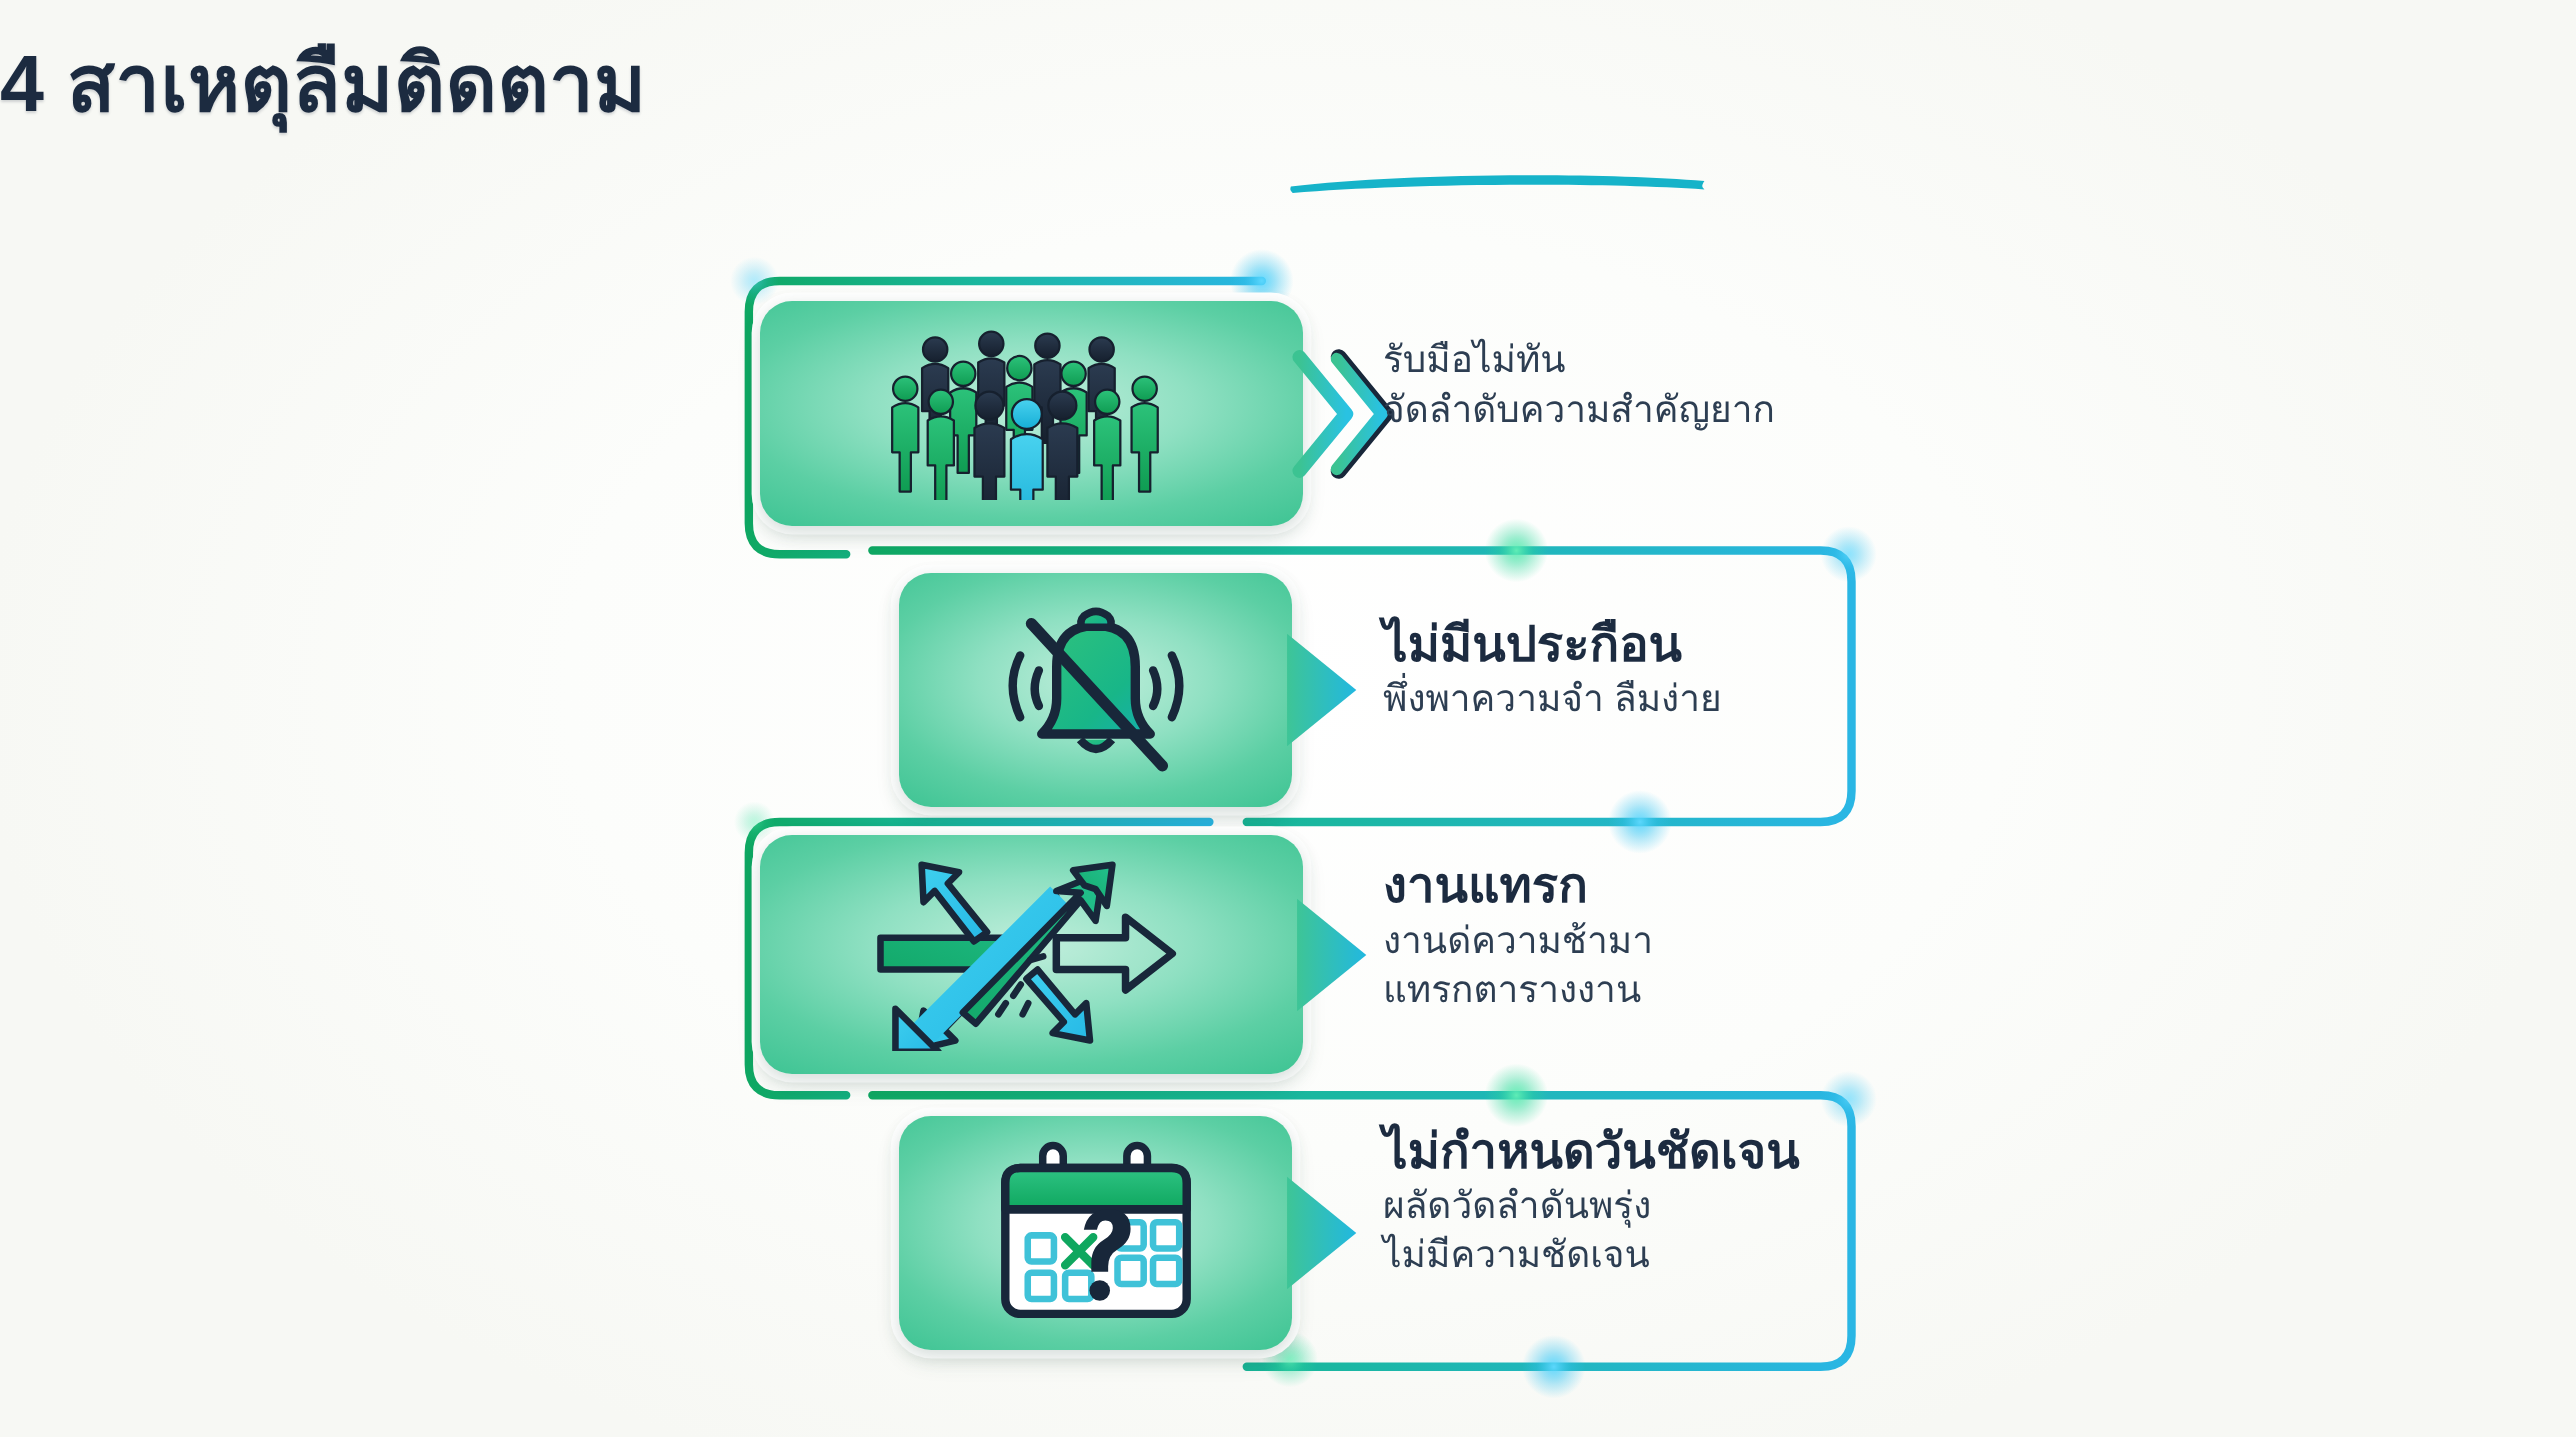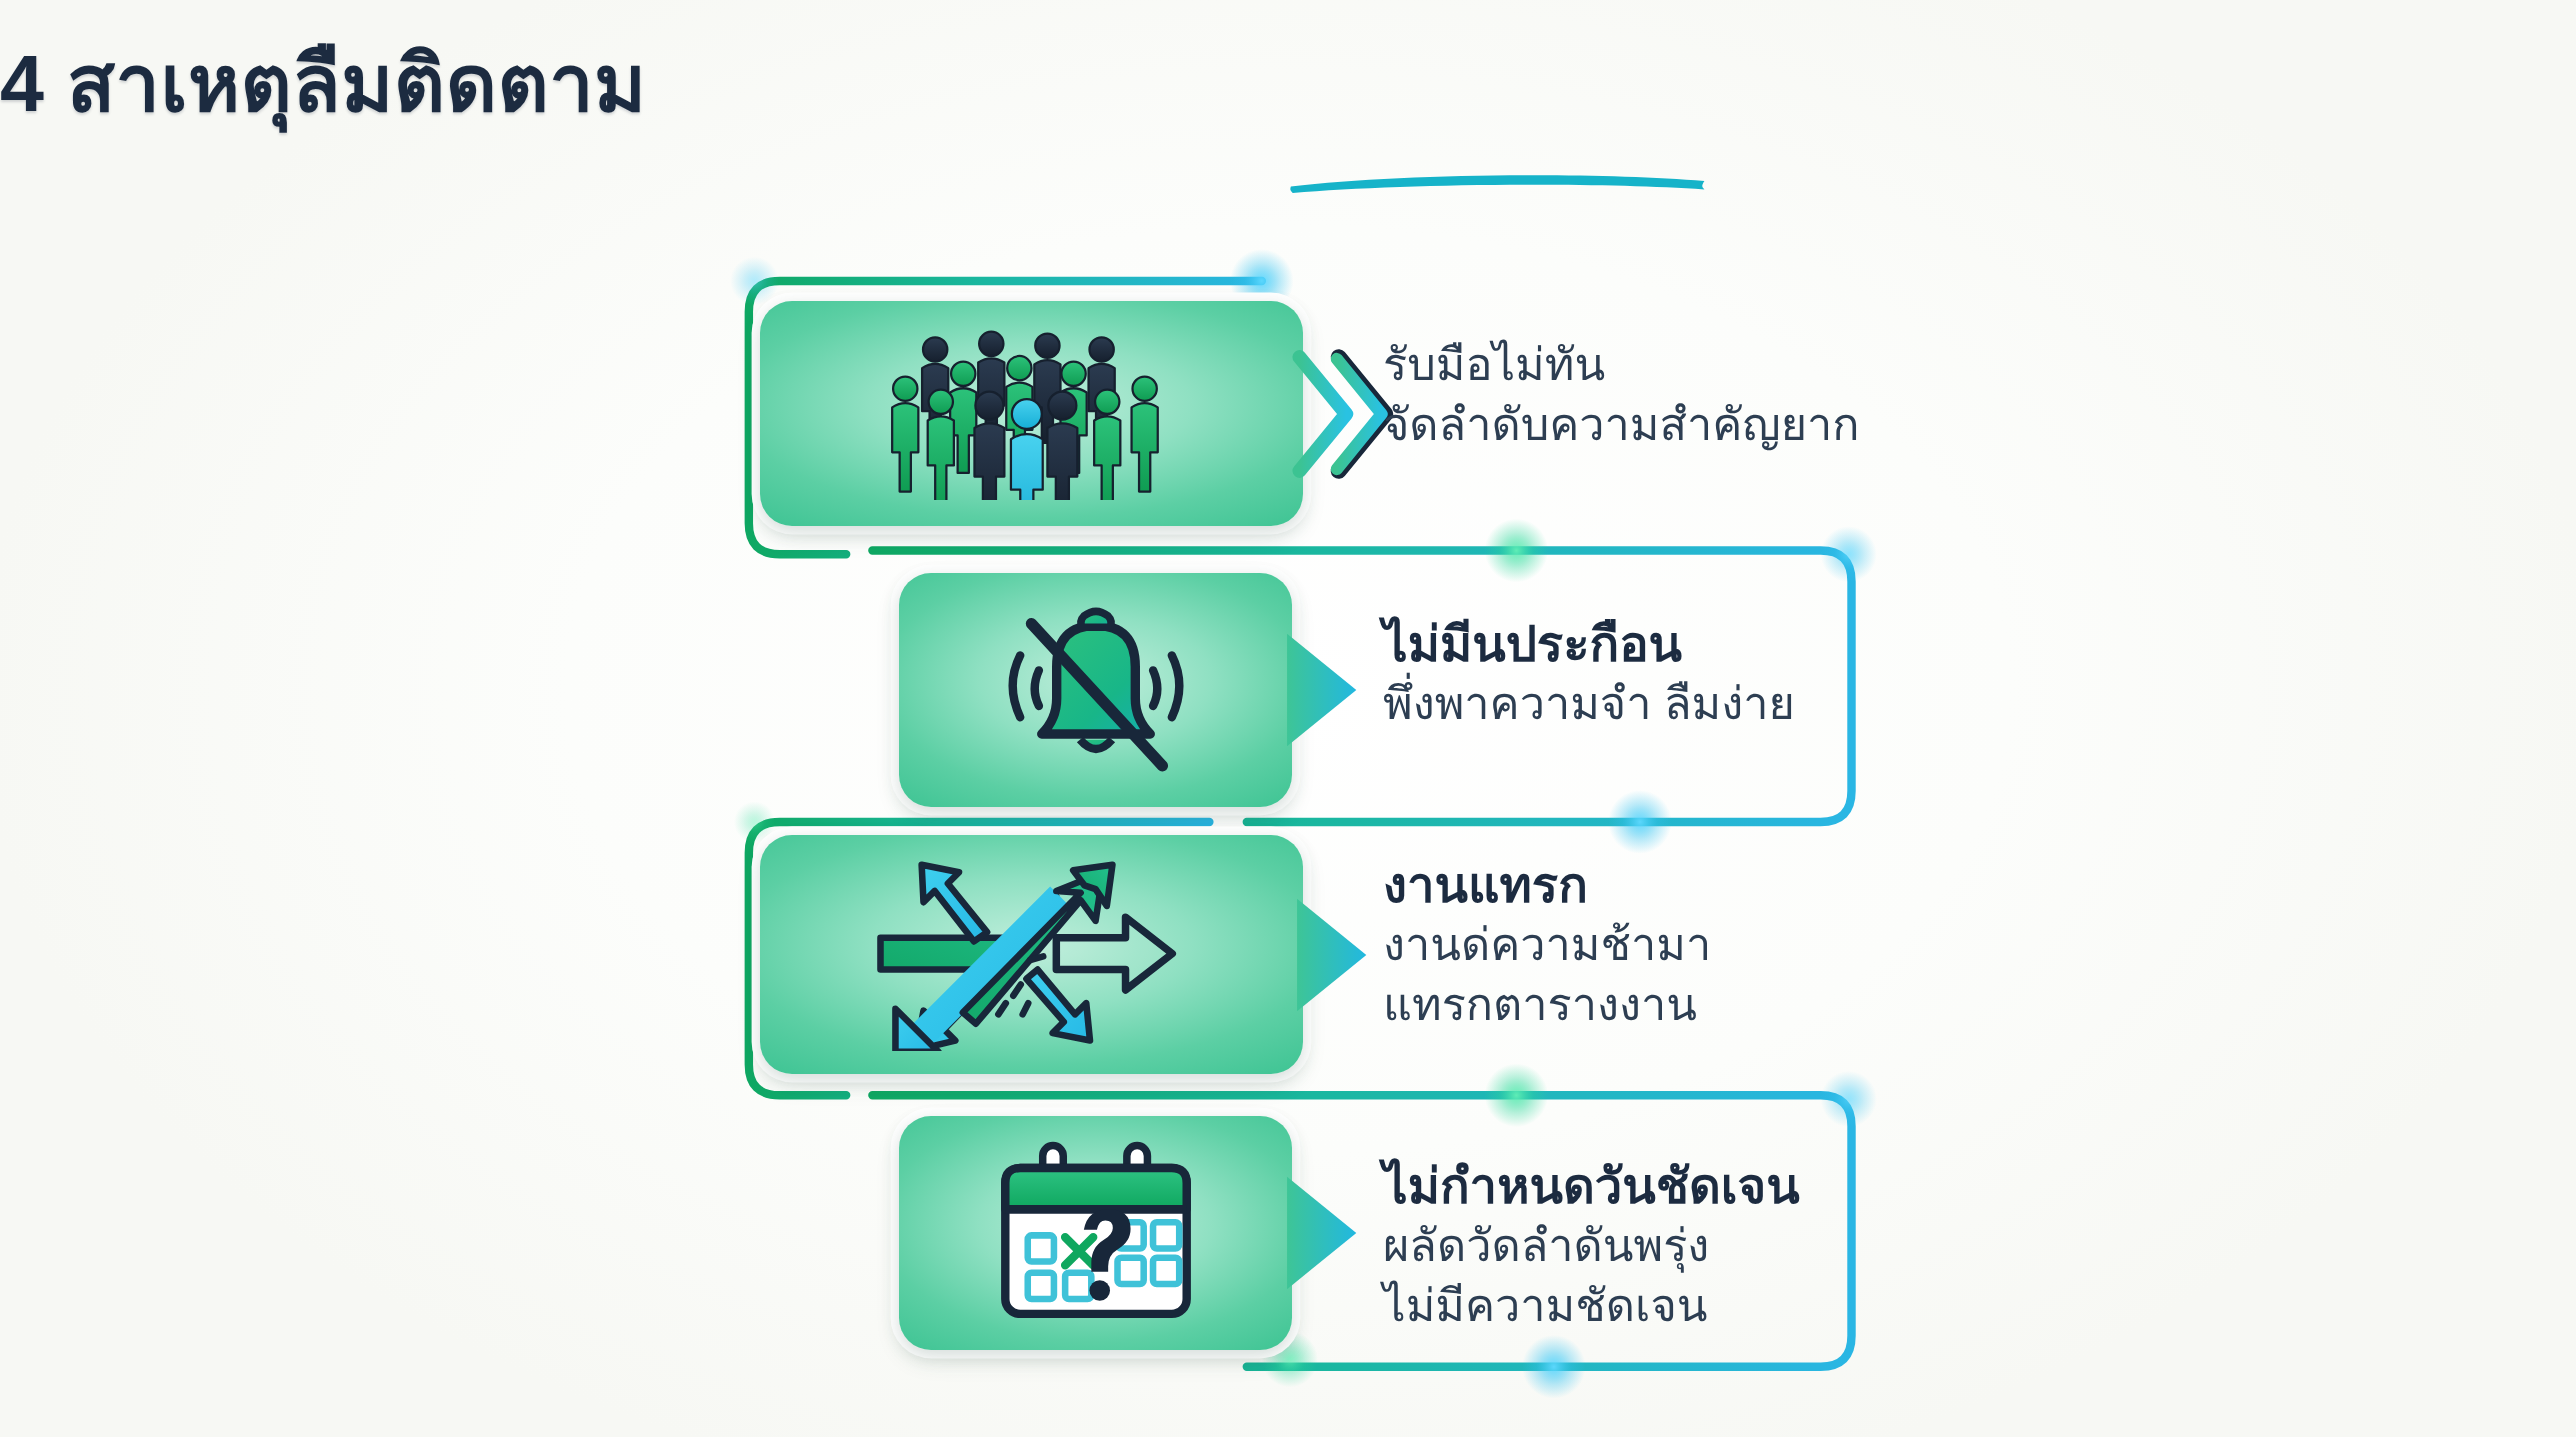--- a/index.html
+++ b/index.html
@@ -80,21 +80,21 @@
   
   .textblock { position: absolute; }
   .head {
     font-size: 49px;
     font-weight: bold;
     color: #1c2b40;
     line-height: 1.18;
     white-space: nowrap;
   }
   .sub {
-    font-size: 45px;
+    font-size: 37px;
     font-weight: normal;
     color: #2d3e52;
     line-height: 1.34;
     white-space: nowrap;
   }
 </style>
 </head>
 <body>
 
 <div id="canvas">
@@ -421,21 +421,21 @@
         <defs>
           <linearGradient id="tagG4" x1="0" y1="0" x2="1" y2="0">
             <stop offset="0%" stop-color="#3ec596"></stop>
               <stop offset="100%" stop-color="#22b8e0"></stop>
           </linearGradient>
         </defs>
         <path d="M0,10 L0,130 L74,70 Z" fill="url(#tagG4)"></path>
       </svg>
     </div>
 
-    <div class="textblock" style="left:1383px; top:1123px;margin-top:35px;">
+    <div class="textblock" style="left:1383px; top:1123px;">
       <div class="head">ไม่กำหนดวันชัดเจน</div>
       <div class="sub">ผลัดวัดลำดันพรุ่ง</div>
       <div class="sub">ไม่มีความชัดเจน</div>
     </div>
   </div>
 
 </div>
 
 
 </body></html>

